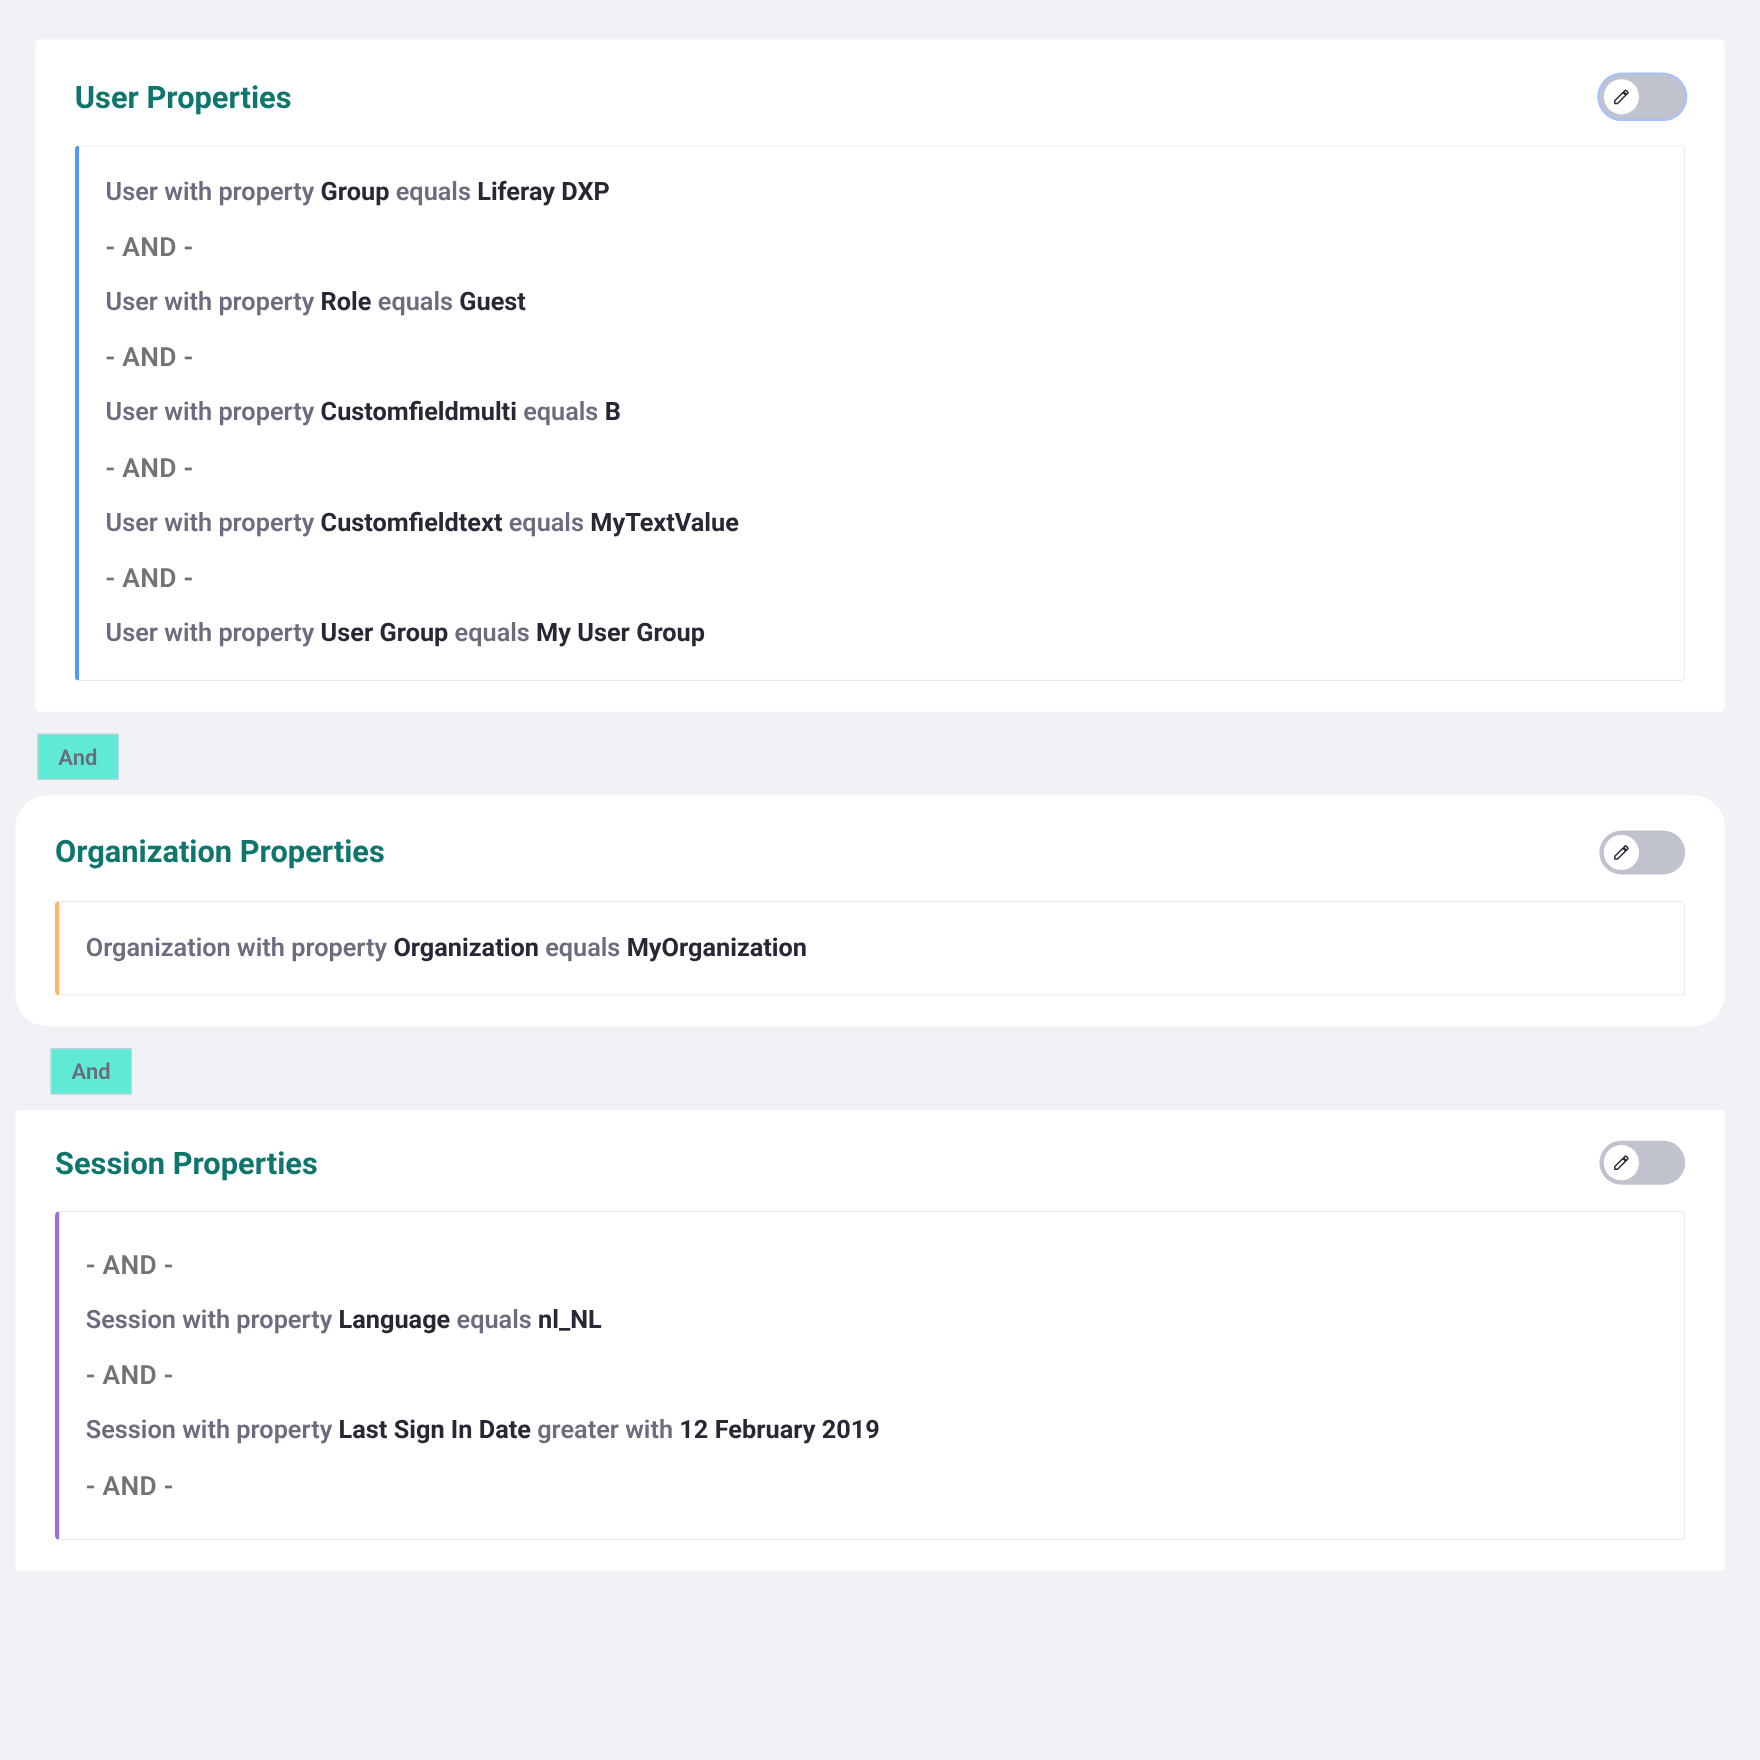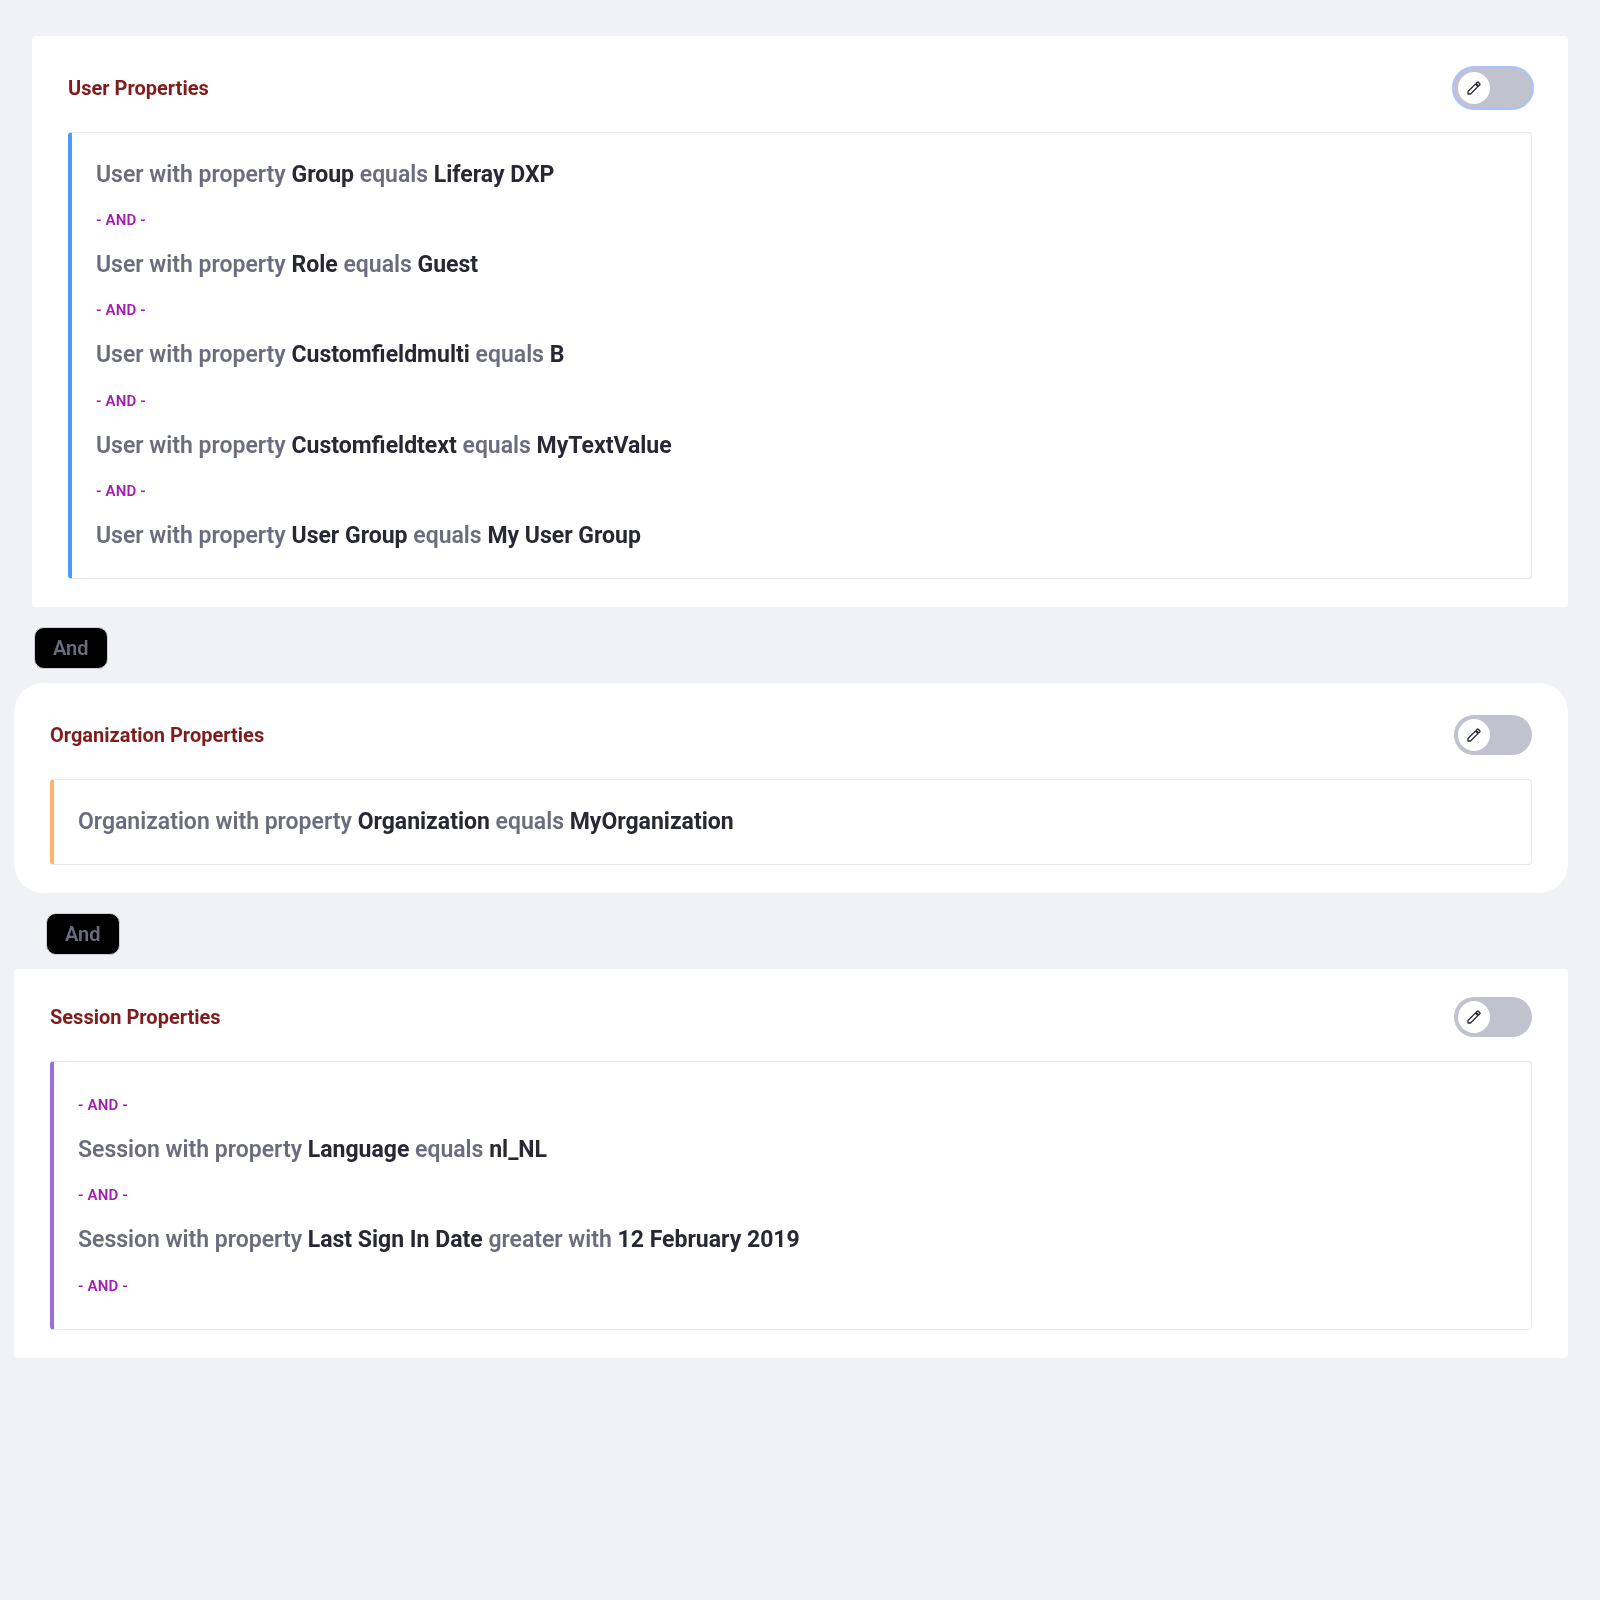--- a/index.html
+++ b/index.html
@@ -17,23 +17,23 @@
   padding: 32px 36px 28px 36px;
   margin: 36px 32px 20px 32px;
 }
 .panel-header {
   display: flex;
   align-items: center;
   justify-content: space-between;
   margin-bottom: 24px;
 }
 .panel-title {
-  font-size: 20px;
+  font-size: 28px;
   font-weight: 700;
-  color: #7f1d1d;
+  color: #0f766e;
 }
 .toggle {
   width: 78px;
   height: 40px;
   background: #c0c2ce;
   border-radius: 20px;
   position: relative;
   cursor: pointer;
 }
 .toggle.outlined-blue {
@@ -67,31 +67,31 @@
 .rules-box.purple { border-left-color: #9b6edb; }
 .rule-line {
   font-size: 23px;
   font-weight: 600;
   color: #6b6c7e;
   line-height: 1.4;
   padding: 6px 0;
 }
 .rule-line .strong { color: #272833; font-weight: 700; }
 .connector {
-  font-size: 15px;
+  font-size: 24px;
   font-weight: 600;
-  color: #a21caf;
+  color: #737373;
   padding: 14px 0;
   letter-spacing: 0.01em;
 }
 .outer-connector {
   display: inline-block;
-  background: #000000;
+  background: #5eead4;
   border: 1px solid #cdced9;
-  border-radius: 10px;
+  border-radius: 0;
   padding: 8px 18px;
   margin-left: 34px;
   font-size: 20px;
   font-weight: 600;
   color: #6b6c7e;
 }
 .outer-connector.indent { margin-left: 46px; }
 .panel.no-top-margin { margin-top: 14px; }
 .panel.narrow-left { margin-left: 14px; border-radius: 29px; }
 .panel.session { margin-left: 14px; margin-right: 32px; margin-top: 14px; padding-top: 28px; }

